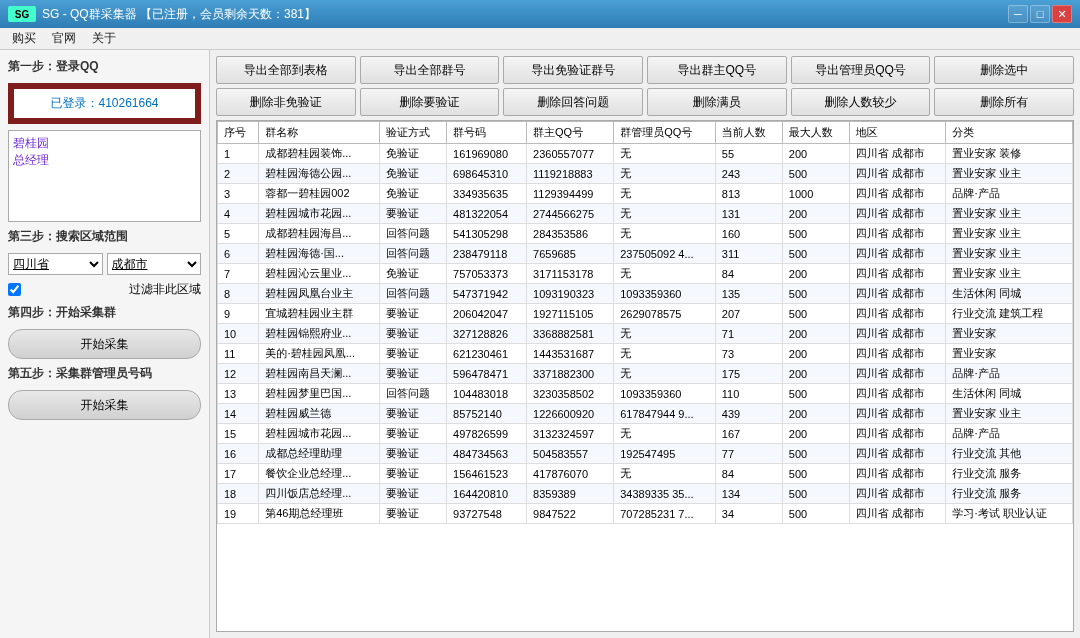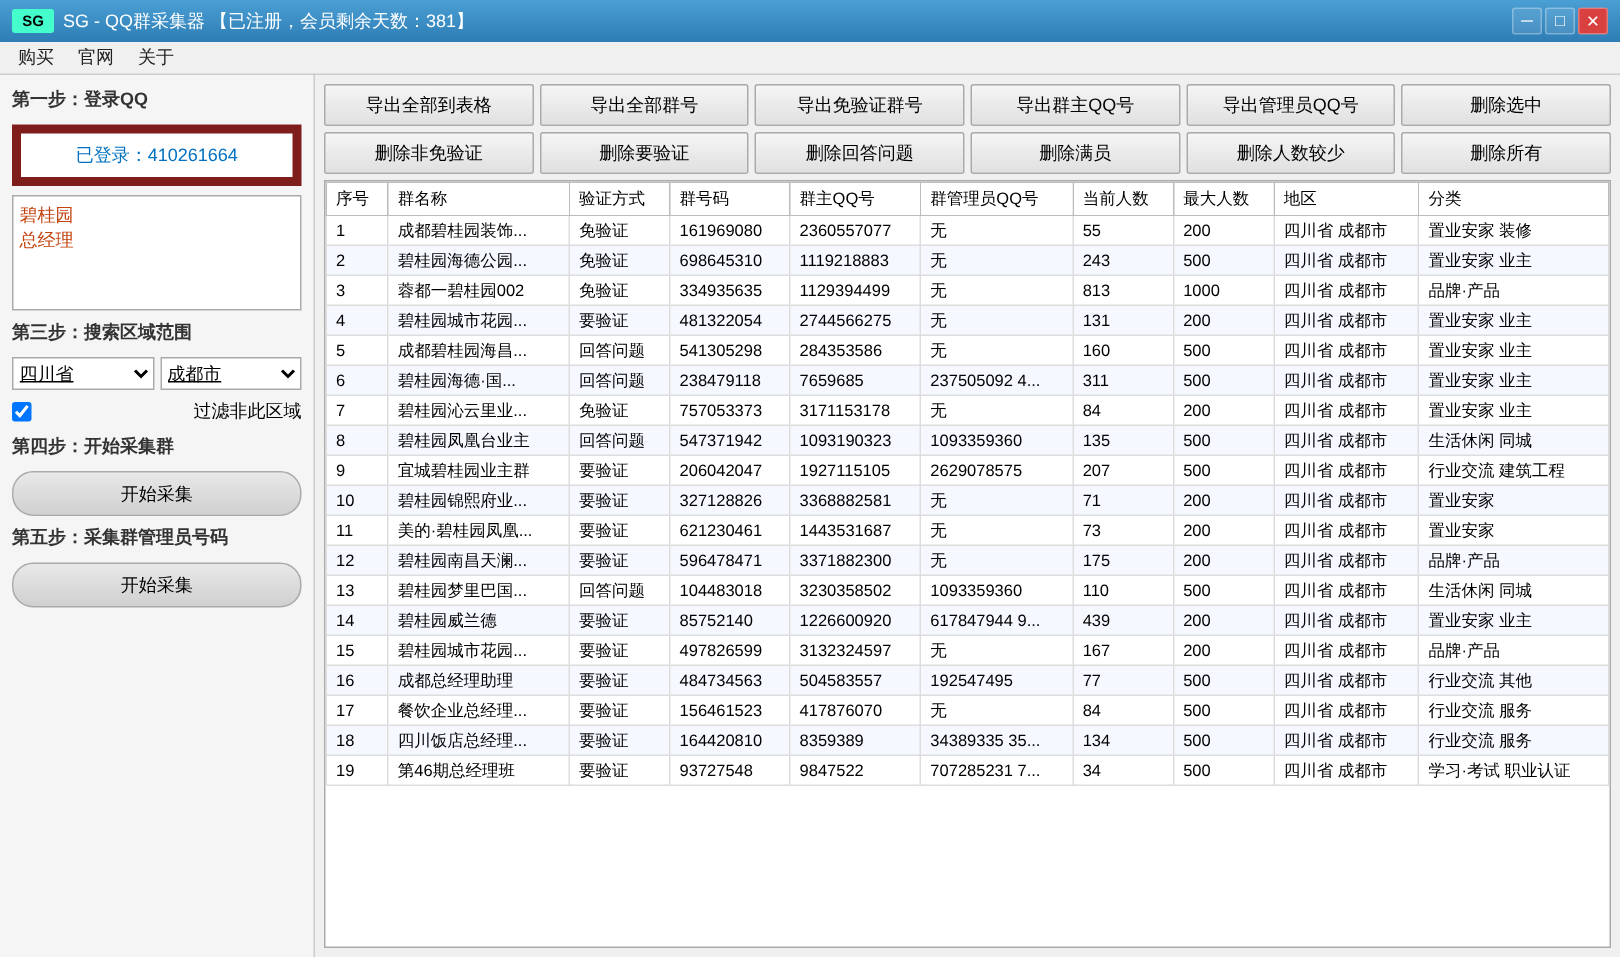--- a/index.html
+++ b/index.html
@@ -85,25 +85,25 @@
       padding: 6px;
       text-align: center;
     }
     .logged-in-text {
       color: #0070c0;
       font-size: 12px;
     }
     .keyword-area {
       border: 1px solid #aaa;
       background: white;
-      height: 77px;
+      height: 92px;
       padding: 4px;
       overflow-y: auto;
       font-size: 12px;
-      color: #c2410c;
+      color: #6d28d9;
       resize: none;
     }
     .region-row {
       display: flex;
       gap: 4px;
       align-items: center;
       text-decoration: underline;
     }
     select.region-select {
       height: 22px;

